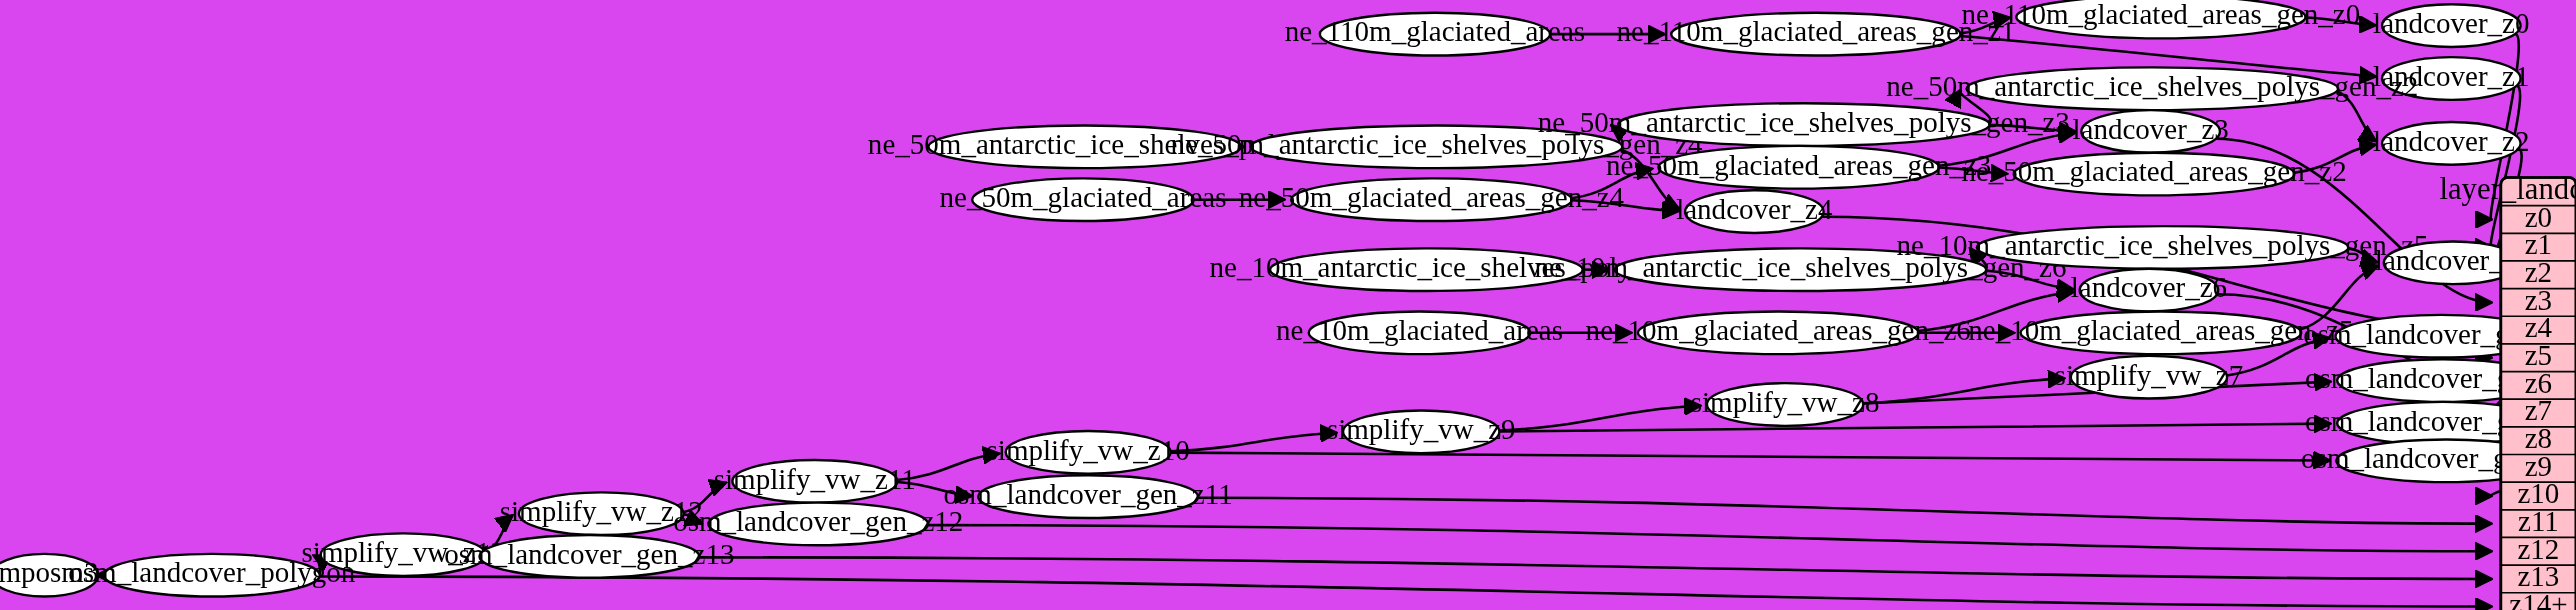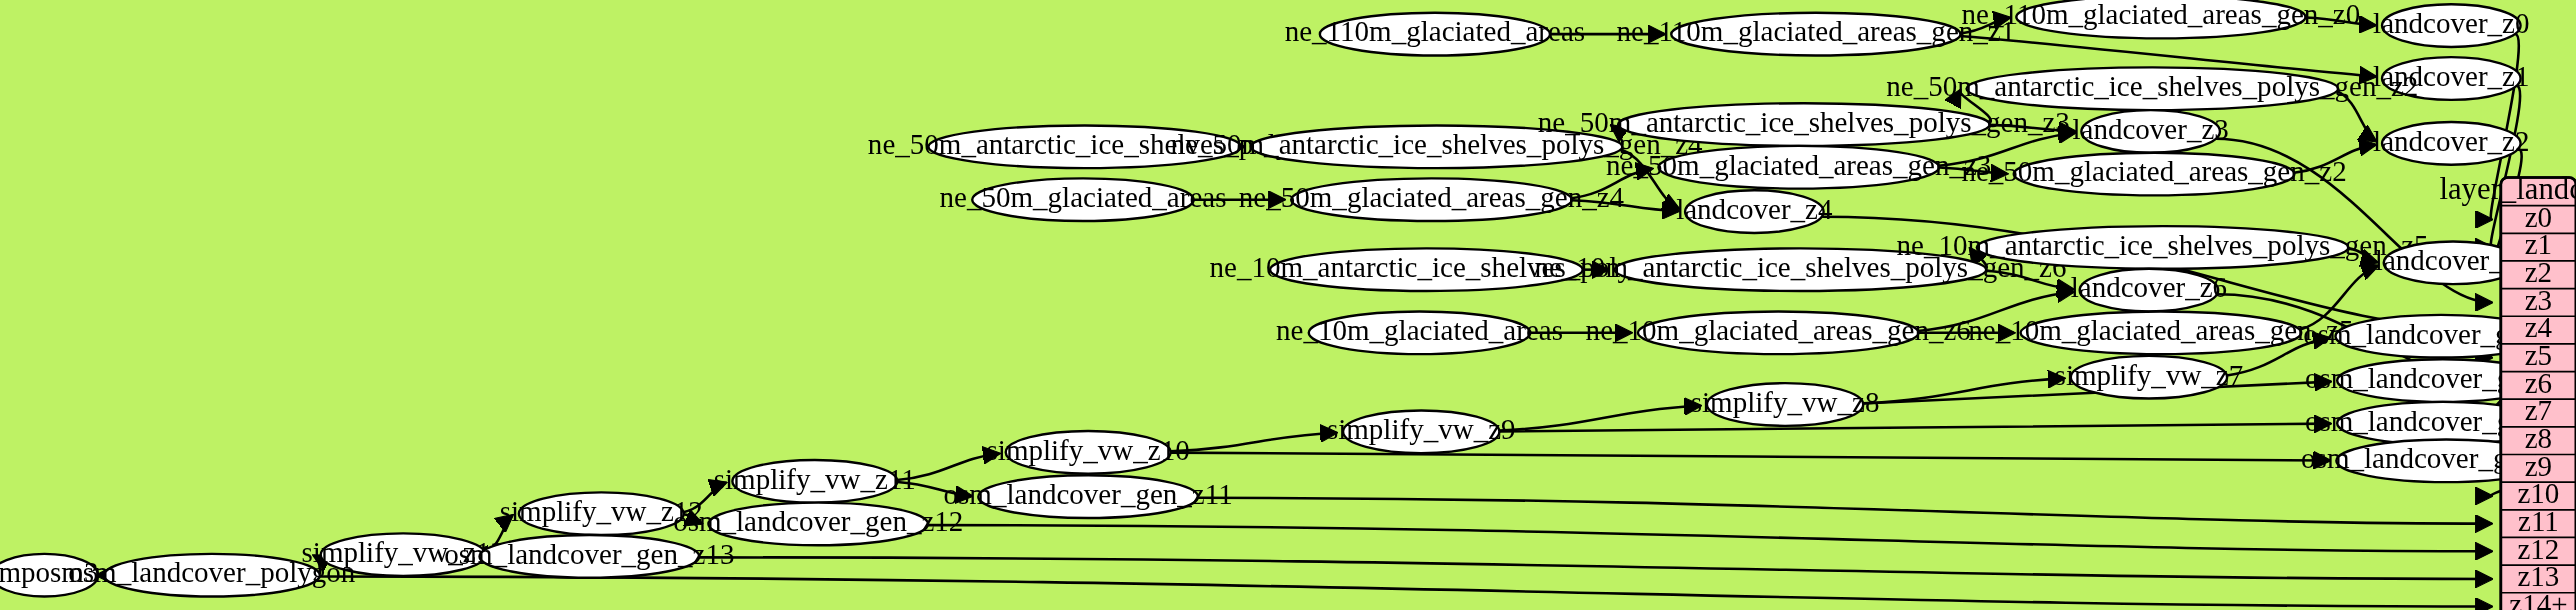--- a/index.html
+++ b/index.html
@@ -4,21 +4,21 @@
 <style>
   html, body {
     margin: 0;
     padding: 0;
     background: #ffffff;
   }
   #graph-root {
     position: relative;
     width: 2576px;
     height: 611px;
-    background: #bef264;
+    background: #d946ef;
     font-family: "Liberation Serif", "DejaVu Serif", serif;
     overflow: hidden;
   }
   svg.graph-canvas {
     position: absolute;
     top: 0;
     left: 0;
     width: 2576px;
     height: 611px;
   }

